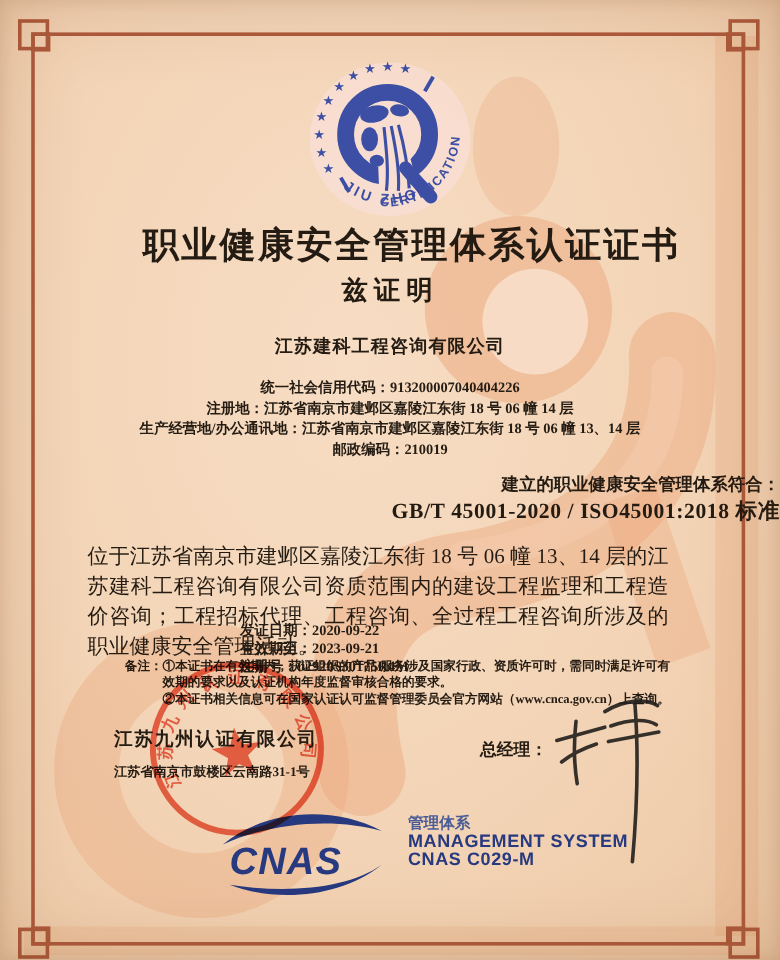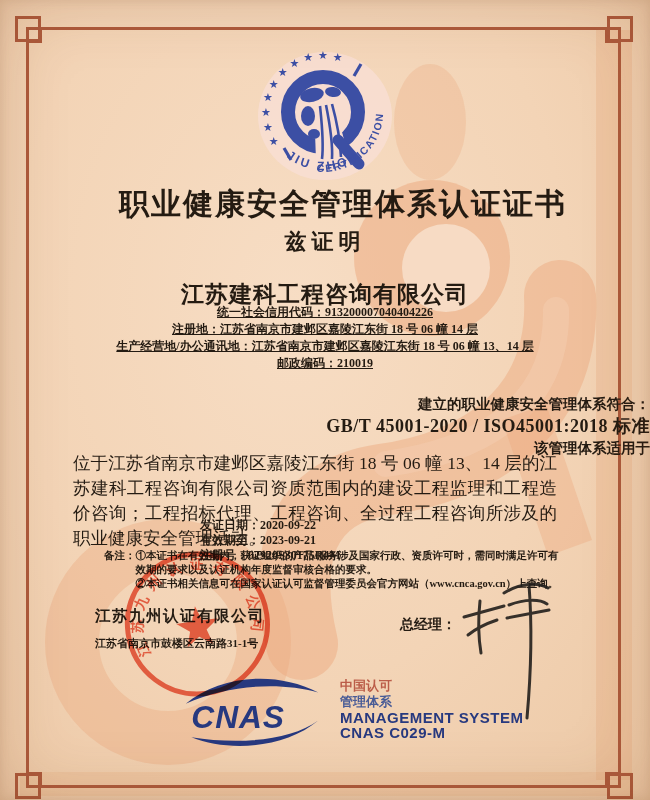--- a/index.html
+++ b/index.html
@@ -23,22 +23,22 @@
   .tl-o{left:15px;top:16px;} .tl-s{left:26px;top:27px;}
   .tr-o{left:607px;top:16px;} .tr-s{left:605px;top:27px;}
   .bl-o{left:15px;top:773px;} .bl-s{left:26px;top:772px;}
   .br-o{left:607px;top:773px;} .br-s{left:605px;top:772px;}
   
   .abs{position:absolute;left:0;right:0;z-index:2;}
   .center{text-align:center;}
   .logo-wrap{position:absolute;left:250px;top:50px;width:150px;height:140px;z-index:2;}
   .title{top:184px;font-size:30px;font-weight:bold;letter-spacing:2px;padding-left:36px;}
   .subtitle{top:227px;font-size:22px;font-weight:bold;letter-spacing:5px;}
-  .company-name{top:279px;font-size:23px;font-weight:bold;letter-spacing:1px;}
-  .company-info{top:304px;font-size:12px;font-weight:bold;line-height:17px;text-decoration:underline;}
+  .company-name{top:279px;font-size:15px;font-weight:bold;letter-spacing:1px;}
+  .company-info{top:315px;font-size:12px;font-weight:bold;line-height:17px;}
   .standard{top:394px;font-weight:bold;text-align:right;}
   .standard .s1{font-size:14.5px;line-height:21px;}
   .standard .s2{font-size:18px;line-height:23px;letter-spacing:.5px;}
   .standard .s3{font-size:14.5px;line-height:21px;}
   .scope{position:absolute;left:73px;top:451px;width:484px;font-size:17.5px;font-weight:normal;
     line-height:25px;text-align:justify;z-index:2;}
   .dates{position:absolute;left:200px;top:518px;display:flex;font-size:12px;font-weight:bold;
     line-height:15px;z-index:2;flex-direction:column;}
   .dates .col1{width:133px;}
   .notes{position:absolute;left:104px;top:549px;width:460px;display:flex;font-size:10.5px;
@@ -136,21 +136,20 @@
   <div class="abs center company-info">
     <div>统一社会信用代码：913200007040404226</div>
     <div>注册地：江苏省南京市建邺区嘉陵江东街 18 号 06 幢 14 层</div>
     <div>生产经营地/办公通讯地：江苏省南京市建邺区嘉陵江东街 18 号 06 幢 13、14 层</div>
     <div>邮政编码：210019</div>
   </div>
 
   <div class="abs center standard">
     <div class="s1">建立的职业健康安全管理体系符合：</div>
     <div class="s2">GB/T 45001-2020 / ISO45001:2018 标准</div>
-    <div class="s3">该管理体系适用于</div>
   </div>
 
   <div class="scope">位于江苏省南京市建邺区嘉陵江东街 18 号 06 幢 13、14 层的江苏建科工程咨询有限公司资质范围内的建设工程监理和工程造价咨询；工程招标代理、工程咨询、全过程工程咨询所涉及的职业健康安全管理活动。</div>
 
   <div class="dates">
     <div class="col1">
       <div><span>发证日期：</span><span>2020-09-22</span></div>
       <div><span>有效期至：</span><span>2023-09-21</span></div>
     </div>
     <div class="col2">
@@ -192,19 +191,18 @@
       <path d="M77 12 C80 50, 79 100, 75 145"></path>
     </g>
   </svg>
 
   <svg class="cnas-logo" viewBox="0 0 150 84" aria-hidden="true">
     <path d="M 4 32 C 40 2, 100 -4, 146 20 C 104 8, 48 12, 4 32 Z" fill="#27397f"></path>
     <text x="10" y="58" font-size="34" font-weight="bold" font-style="italic" fill="#27397f" font-family="'Liberation Sans','DejaVu Sans',sans-serif" letter-spacing="1">CNAS</text>
     <path d="M 10 68 C 50 84, 110 80, 146 50 C 116 72, 60 76, 10 68 Z" fill="#27397f"></path>
   </svg>
   <div class="cnas-text">
-    <div class="cn1">中国认可</div>
     <div class="cn2">管理体系</div>
     <div class="en">MANAGEMENT SYSTEM</div>
     <div class="en">CNAS C029-M</div>
   </div>
 
 </div>
 
 </body></html>

